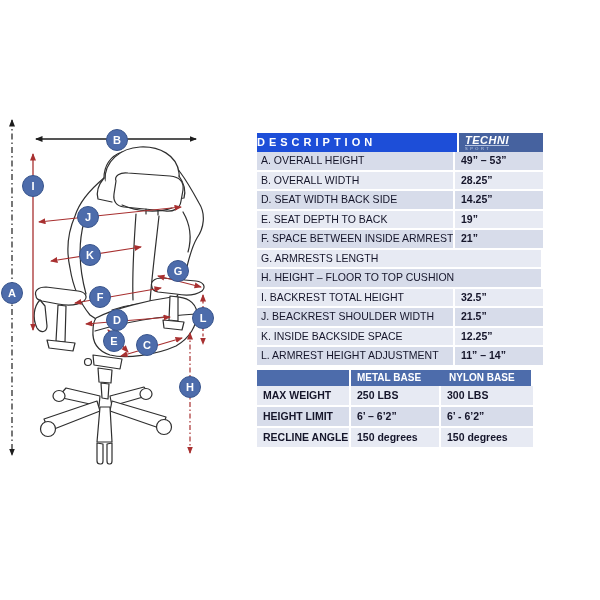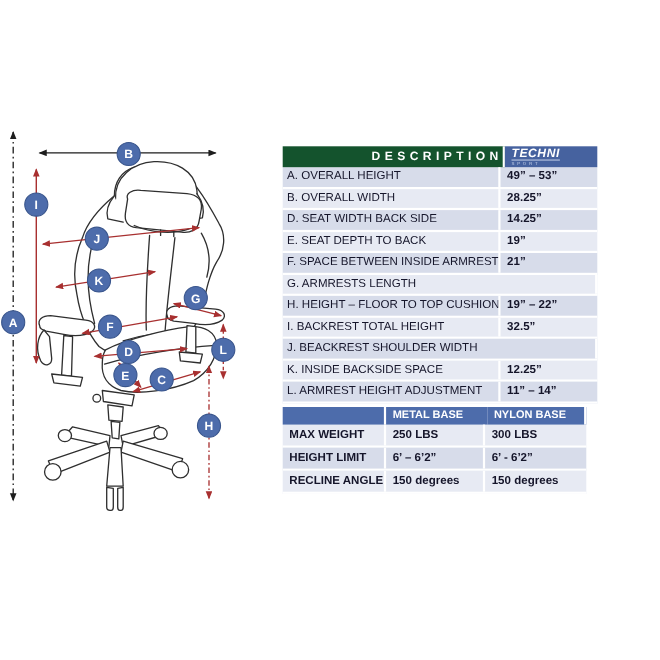--- a/index.html
+++ b/index.html
@@ -6,22 +6,22 @@
   body{
     width:600px;height:600px;background:#ffffff;position:relative;overflow:hidden;
     font-family:"Liberation Sans", sans-serif;
   }
   .diagram{position:absolute;left:0;top:0;width:250px;height:500px;}
   .tables{position:absolute;left:257px;top:133px;width:287px;}
   
   .spec-table{width:286px;}
   .spec-head{display:flex;height:19px;}
   .desc-head{
-    flex:1;background:#14532d;color:#fff;font-weight:bold;font-size:11px;
-    letter-spacing:4px;text-align:right;line-height:19px;border-right:2px solid #fff;
+    flex:1;background:#1d4ed8;color:#fff;font-weight:bold;font-size:11px;
+    letter-spacing:4px;text-align:left;line-height:19px;border-right:2px solid #fff;
   }
   .brand-cell{
     width:84px;background:#46629f;display:flex;flex-direction:column;
     align-items:flex-start;justify-content:center;padding-left:6px;box-sizing:border-box;text-align:center;
   }
   .brand-name{
     color:#fff;font-weight:bold;font-style:italic;font-size:11px;letter-spacing:.5px;
     line-height:10px;border-bottom:1px solid #b9c6e2;
   }
   .brand-sub{color:#c3cfe8;font-size:4px;letter-spacing:2.5px;line-height:5px;}
@@ -223,28 +223,28 @@
       </div>
       <div class="srow">
         <div class="scell-label">F. SPACE BETWEEN INSIDE ARMRESTS</div>
         <div class="scell-value">21”</div>
       </div>
       <div class="srow">
         <div class="scell-label">G. ARMRESTS LENGTH</div>
       </div>
       <div class="srow">
         <div class="scell-label">H. HEIGHT – FLOOR TO TOP CUSHION</div>
-        <div class="scell-value">19” – 22”</div>
       </div>
       <div class="srow">
         <div class="scell-label">I. BACKREST TOTAL HEIGHT</div>
         <div class="scell-value">32.5”</div>
       </div>
       <div class="srow">
         <div class="scell-label">J. BEACKREST SHOULDER WIDTH</div>
+        <div class="scell-value">21.5”</div>
       </div>
       <div class="srow">
         <div class="scell-label">K. INSIDE BACKSIDE SPACE</div>
         <div class="scell-value">12.25”</div>
       </div>
       <div class="srow">
         <div class="scell-label">L. ARMREST HEIGHT ADJUSTMENT</div>
         <div class="scell-value">11” – 14”</div>
       </div>
     </div>

